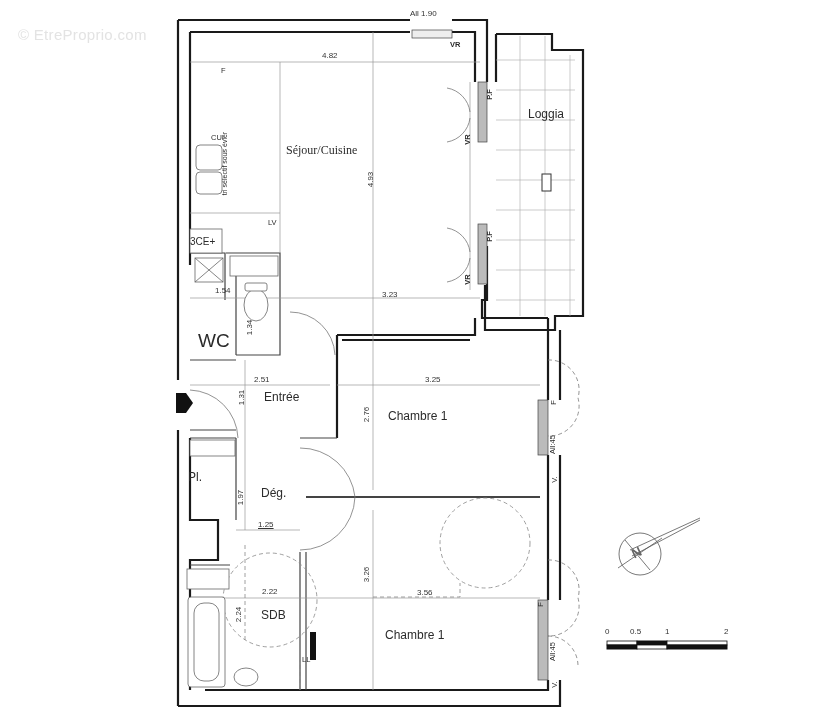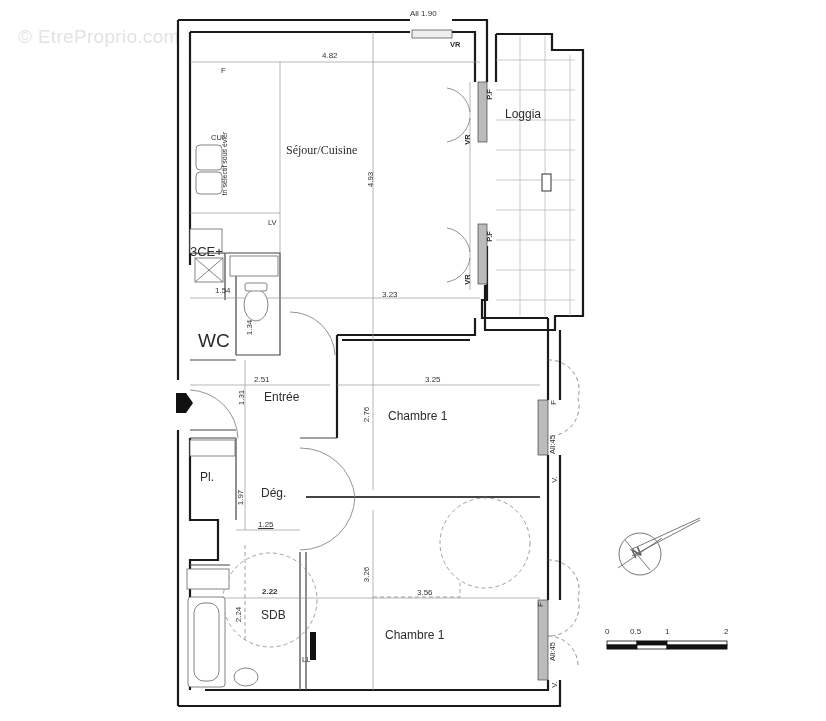--- a/index.html
+++ b/index.html
@@ -1,18 +1,18 @@
 <!DOCTYPE html>
 <html><head>
 <meta charset="utf-8">
 <style>
   html, body { margin:0; padding:0; background:#ffffff; }
   body { width:826px; height:721px; position:relative; overflow:hidden;
          font-family:"Liberation Sans", sans-serif; color:#222; }
-  .watermark { position:absolute; left:18px; top:26px; font-size:19px; color:#e3e3e3; letter-spacing:0.3px; }
+  .watermark { position:absolute; left:18px; top:26px; font-size:15px; color:#e3e3e3; letter-spacing:0.3px; }
   svg.plan { position:absolute; left:0; top:0; }
   .lbl { position:absolute; white-space:nowrap; color:#2b2b2b; }
   .room { font-size:12px; }
   .dim { font-size:8px; color:#333; }
   .vert { transform:rotate(-90deg); transform-origin:center center; }
   .small { font-size:7.5px; }
   .scale-lbl { position:absolute; font-size:8px; color:#333; }
 </style>
 </head>
 <body>
@@ -147,36 +147,36 @@
       <rect x="607" y="645" width="30" height="4" fill="#111"></rect>
       <rect x="637" y="641" width="30" height="4" fill="#111"></rect>
       <rect x="637" y="645" width="30" height="4" fill="#fff" stroke-width="0.8"></rect>
       <rect x="667" y="641" width="60" height="4" fill="#fff" stroke-width="0.8"></rect>
       <rect x="667" y="645" width="60" height="4" fill="#111"></rect>
     </g>
   </g>
 </svg>
 
 <div class="lbl room" style="left:286px;top:143px;font-family:Liberation Serif, serif;">Séjour/Cuisine</div>
-<div class="lbl room" style="left:505px;top:107px;text-align:right;">Loggia</div>
+<div class="lbl room" style="left:528px;top:107px;text-align:right;">Loggia</div>
 <div class="lbl room" style="left:198px;top:330px;font-size:19px;">WC</div>
 <div class="lbl room" style="left:264px;top:390px;">Entrée</div>
 <div class="lbl room" style="left:388px;top:409px;">Chambre 1</div>
-<div class="lbl room" style="left:188px;top:470px;padding-left:12px;">Pl.</div>
+<div class="lbl room" style="left:188px;top:470px;">Pl.</div>
 <div class="lbl room" style="left:261px;top:486px;">Dég.</div>
 <div class="lbl room" style="left:261px;top:608px;">SDB</div>
 <div class="lbl room" style="left:385px;top:628px;">Chambre 1</div>
 
 <div class="lbl dim" style="left:410px;top:9px;">All 1.90</div>
 <div class="lbl small" style="left:450px;top:40px;font-weight:bold;">VR</div>
 <div class="lbl small" style="left:221px;top:66px;">F</div>
 <div class="lbl small" style="left:211px;top:133px;">CUI</div>
 <div class="lbl small vert" style="left:193px;top:160px;font-size:7px;">tri sélectif sous évier</div>
 <div class="lbl small" style="left:268px;top:218px;">LV</div>
-<div class="lbl" style="left:190px;top:244px;font-size:13px;">3CE+</div>
+<div class="lbl" style="left:190px;top:236px;font-size:10px;">3CE+</div>
 <div class="lbl small vert" style="left:484px;top:90px;font-weight:bold;">P.F</div>
 <div class="lbl small vert" style="left:462px;top:135px;font-weight:bold;">VR</div>
 <div class="lbl small vert" style="left:484px;top:232px;font-weight:bold;">P.F</div>
 <div class="lbl small vert" style="left:462px;top:275px;font-weight:bold;">VR</div>
 <div class="lbl small vert" style="left:551px;top:398px;">F</div>
 <div class="lbl small vert" style="left:543px;top:440px;">All:45</div>
 <div class="lbl small vert" style="left:551px;top:475px;">V.</div>
 <div class="lbl small vert" style="left:538px;top:600px;">F</div>
 <div class="lbl small vert" style="left:543px;top:647px;">All:45</div>
 <div class="lbl small vert" style="left:551px;top:680px;">V.</div>
@@ -186,21 +186,21 @@
 <div class="lbl dim vert" style="left:363px;top:175px;">4.93</div>
 <div class="lbl dim" style="left:382px;top:283px;margin-top:7px;">3.23</div>
 <div class="lbl dim" style="left:215px;top:286px;">1.54</div>
 <div class="lbl dim vert" style="left:242px;top:323px;">1.34</div>
 <div class="lbl dim" style="left:254px;top:375px;">2.51</div>
 <div class="lbl dim vert" style="left:234px;top:393px;">1.31</div>
 <div class="lbl dim" style="left:425px;top:375px;">3.25</div>
 <div class="lbl dim vert" style="left:359px;top:410px;">2.76</div>
 <div class="lbl dim vert" style="left:233px;top:493px;">1.97</div>
 <div class="lbl dim" style="left:258px;top:520px;text-decoration:underline;">1.25</div>
-<div class="lbl dim" style="left:262px;top:587px;font-weight:bold;">2.22</div>
+<div class="lbl dim" style="left:262px;top:587px;">2.22</div>
 <div class="lbl dim vert" style="left:231px;top:610px;">2.24</div>
 <div class="lbl dim vert" style="left:359px;top:570px;">3.26</div>
 <div class="lbl dim" style="left:417px;top:588px;">3.56</div>
 
 <div class="scale-lbl" style="left:605px;top:627px;">0</div>
 <div class="scale-lbl" style="left:630px;top:627px;text-align:right;">0.5</div>
 <div class="scale-lbl" style="left:665px;top:627px;">1</div>
 <div class="scale-lbl" style="left:724px;top:627px;">2</div>
 <div class="lbl" style="left:632px;top:545px;font-size:13px;font-weight:bold;color:#666;transform:rotate(-25deg);">N</div>
 

